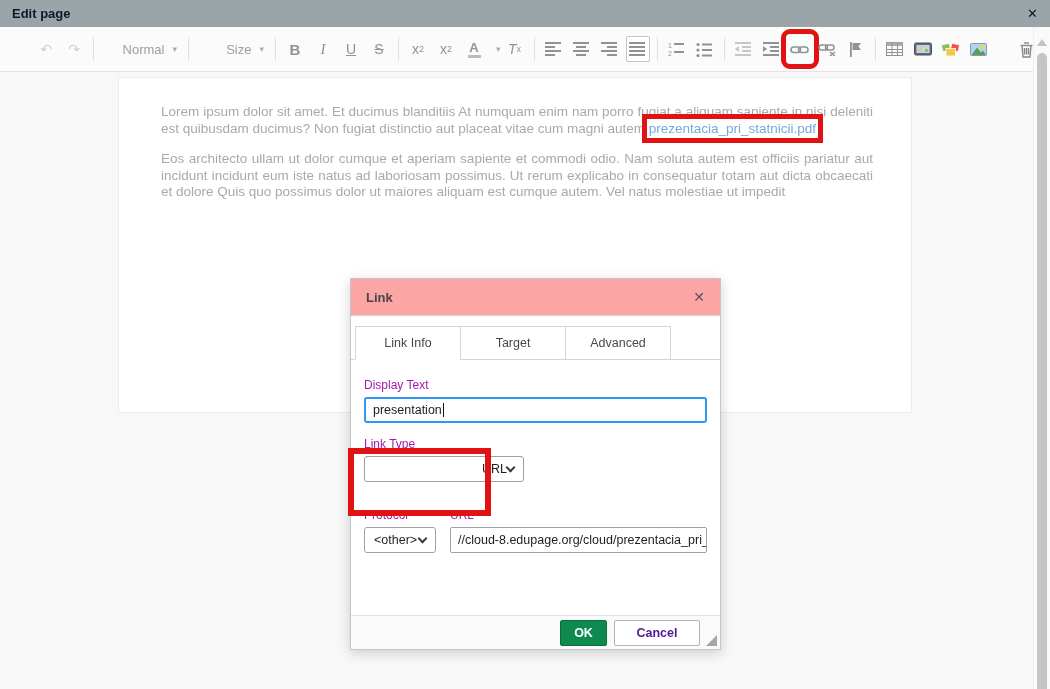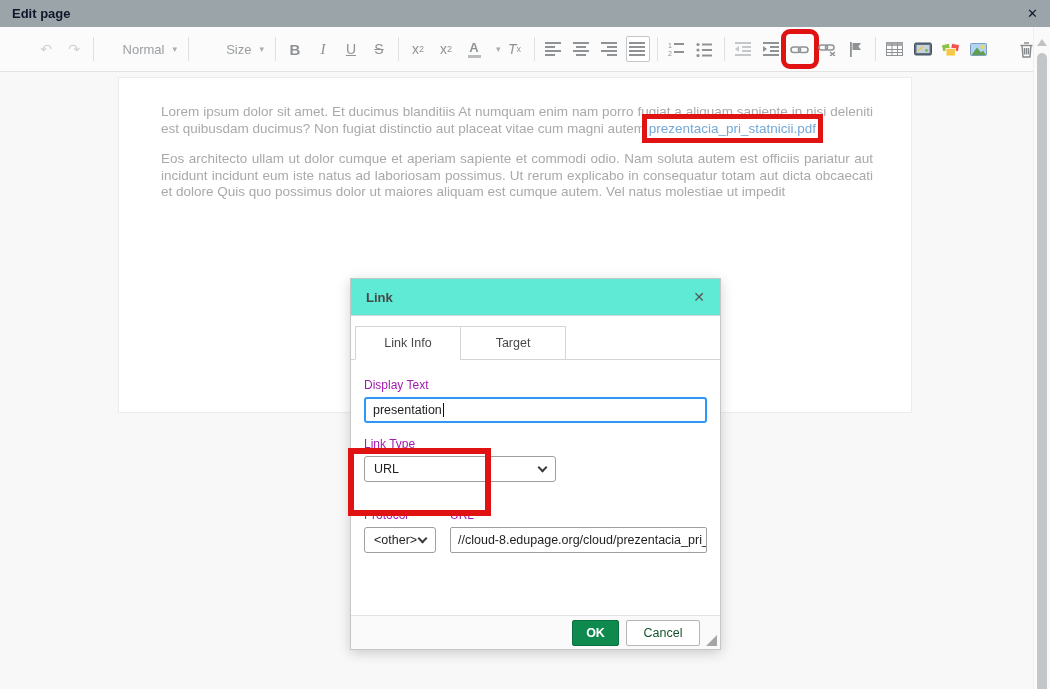--- a/index.html
+++ b/index.html
@@ -83,21 +83,21 @@
     background:#c2c6c9; border-radius:6px 6px 0 0; cursor:pointer;
   }
 
   
   .dialog{
     position:absolute; left:350px; top:278px; width:371px; height:372px;
     background:#fff; border:1px solid #c3c7ca; box-shadow:0 3px 12px rgba(0,0,0,.18);
     z-index:20; font-size:12px; color:#333;
   }
   .dlg-header{
-    height:37px; background:#5eead4; border-bottom:1px solid #d5d5d5;
+    height:37px; background:#fca5a5; border-bottom:1px solid #d5d5d5;
     display:flex; align-items:center; justify-content:space-between; padding:0 15px;
   }
   .dlg-title{ font-size:13px; font-weight:bold; color:#474747; }
   .dlg-close{ color:#565656; font-size:14px; font-weight:bold; cursor:pointer; }
   .dlg-tabs{
     display:flex; align-items:flex-end; padding-left:4px; height:44px;
     border-bottom:1px solid #d5d5d5; background:#fff;
   }
   .dlg-tab{
     width:106px; height:34px; line-height:32px; text-align:center;
@@ -119,33 +119,33 @@
   .caret-bar{ display:inline-block; width:1px; height:14px; background:#111; margin-left:1px; }
   .selectbox{
     height:26px; border:1px solid #9f9f9f; border-radius:3px; background:#fff;
     display:flex; align-items:center; justify-content:space-between;
     padding:0 9px; font-size:12.5px; color:#1e1e1e; cursor:pointer;
   }
   .chev{
     width:7px; height:7px; border-right:2px solid #3c3c3c; border-bottom:2px solid #3c3c3c;
     transform:rotate(45deg); margin-top:-4px;
   }
-  .w160{ width:192px; }
+  .w160{ width:160px;justify-content:flex-end; }
   .fld-row{ display:flex; gap:14px; }
   .col-protocol{ width:72px; flex:none; }
   .col-url{ flex:1; min-width:0; }
   .dlg-footer{
     position:absolute; left:0; right:0; bottom:0; height:34px;
     background:#fafafa; border-top:1px solid #e2e2e2;
     display:flex; align-items:center; justify-content:flex-end; gap:7px; padding-right:20px;
   }
   .btn{ height:26px; border-radius:2px; font-size:12.5px; text-align:center;
         line-height:24px; cursor:pointer; }
   .btn-ok{ width:47px; background:#0e8a4e; border:1px solid #0b6f3e; color:#fff; font-weight:bold; }
-  .btn-cancel{ width:74px; background:#fff; border:1px solid #b5b5b5; color:#14532d; }
+  .btn-cancel{ width:86px; background:#fff; border:1px solid #b5b5b5; color:#4c1d95;font-weight:bold; }
   .resize-handle{
     position:absolute; right:3px; bottom:3px; width:0; height:0;
     border-left:11px solid transparent; border-bottom:11px solid #a5a5a5; cursor:nwse-resize;
   }
   .red-box-display{
     position:absolute; left:-3px; top:88px; width:143px; height:68px;
     border:6px solid #e01212; pointer-events:none; z-index:50;
   }
 </style>
 </head>
@@ -377,20 +377,21 @@
 
 <div class="dialog">
   <div class="dlg-header">
     <span class="dlg-title">Link</span>
     <span class="dlg-close">✕</span>
   </div>
 
   <div class="dlg-tabs">
     <div class="dlg-tab active">Link Info</div>
     <div class="dlg-tab">Target</div>
+    <div class="dlg-tab">Advanced</div>
   </div>
 
   <div class="dlg-body">
     <div class="fld-label">Display Text</div>
     <div class="txt-input focused">
       <span>presentation</span>
         <span class="caret-bar"></span>
     </div>
 
     <div class="fld-label mt14">Link Type</div>

